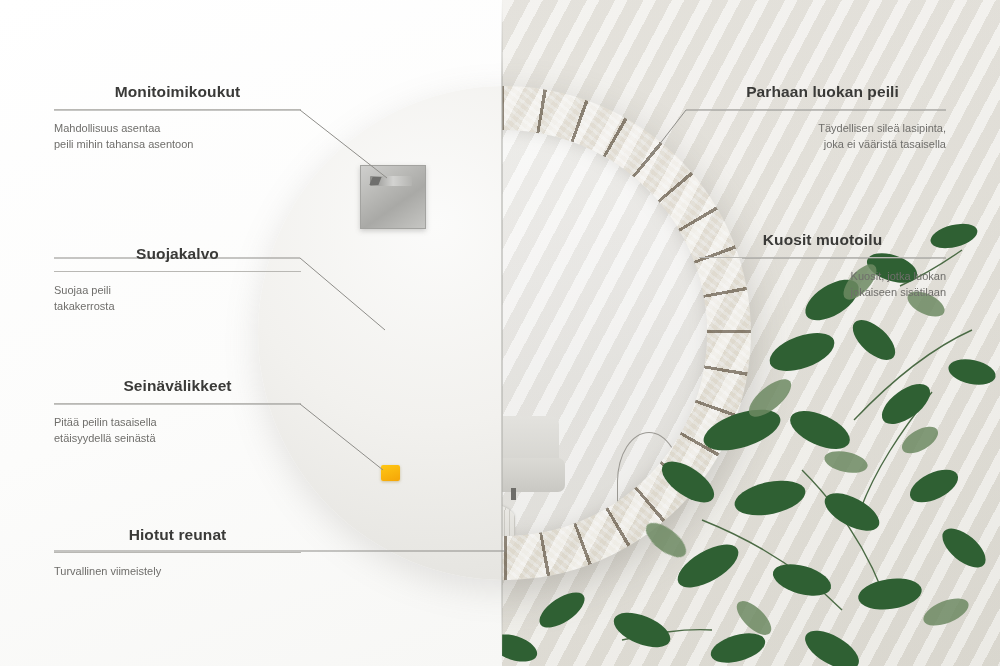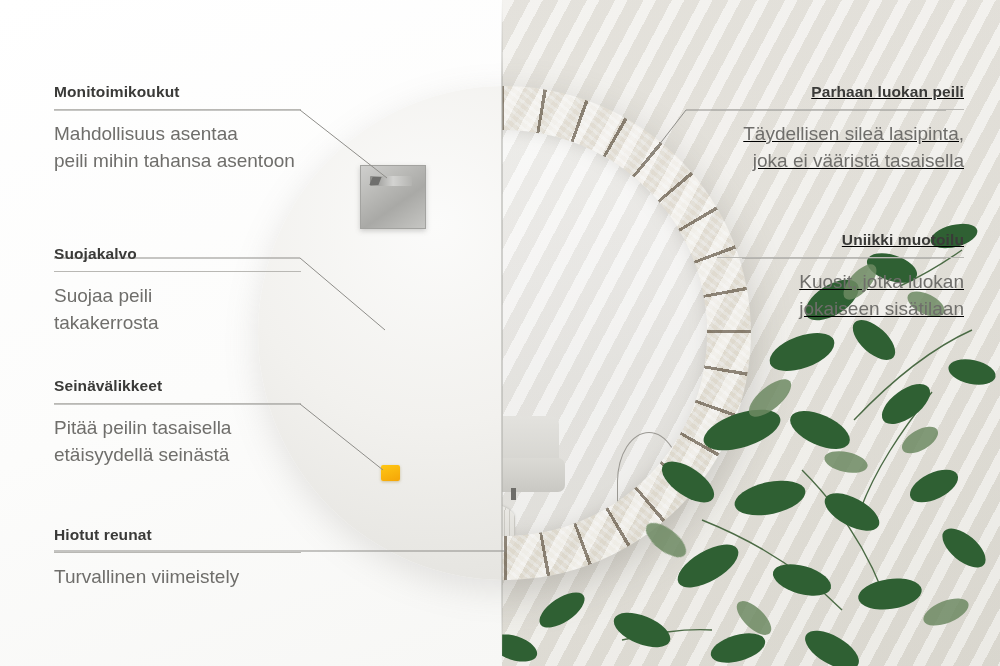--- a/index.html
+++ b/index.html
@@ -157,29 +157,30 @@
   }
 
   
   .leaves{position:absolute;left:0;top:0;width:498px;height:666px;pointer-events:none;}
 
   
   .callout{position:absolute;}
   .callout .title{
     font-size:15.5px;font-weight:bold;color:#3a3a38;letter-spacing:.1px;
     white-space:nowrap;
+    text-align:center;
   }
   .callout .rule{
     height:1px;background:#b9b8b4;margin-top:8px;width:100%;
   }
   .callout .desc{
-    margin-top:11px;font-size:19px;line-height:1.42;color:#6f6e6b;white-space:pre-line;
+    margin-top:11px;font-size:11px;line-height:1.42;color:#6f6e6b;white-space:pre-line;
   }
   .callout.left{left:54px;width:247px;text-align:left;}
-  .callout.right{right:36px;width:247px;text-align:right;text-decoration:underline;}
+  .callout.right{right:54px;width:247px;text-align:right;}
 
   .leader{position:absolute;left:0;top:0;width:1000px;height:666px;pointer-events:none;}
 </style>
 </head>
 <body>
 
 <div class="stage">
 
   <div class="bg-left"></div>
   <div class="bg-right"></div>
@@ -305,19 +306,19 @@
   </div>
 
   <div class="callout right" style="top:83px">
     <div class="title">Parhaan luokan peili</div>
     <div class="rule"></div>
     <div class="desc">Täydellisen sileä lasipinta,
 joka ei vääristä tasaisella</div>
   </div>
 
   <div class="callout right" style="top:231px">
-    <div class="title">Uniikki muotoilu</div>
+    <div class="title">Kuosit muotoilu</div>
     <div class="rule"></div>
     <div class="desc">Kuosit, jotka luokan
 jokaiseen sisätilaan</div>
   </div>
 
 </div>
 
 </body></html>

